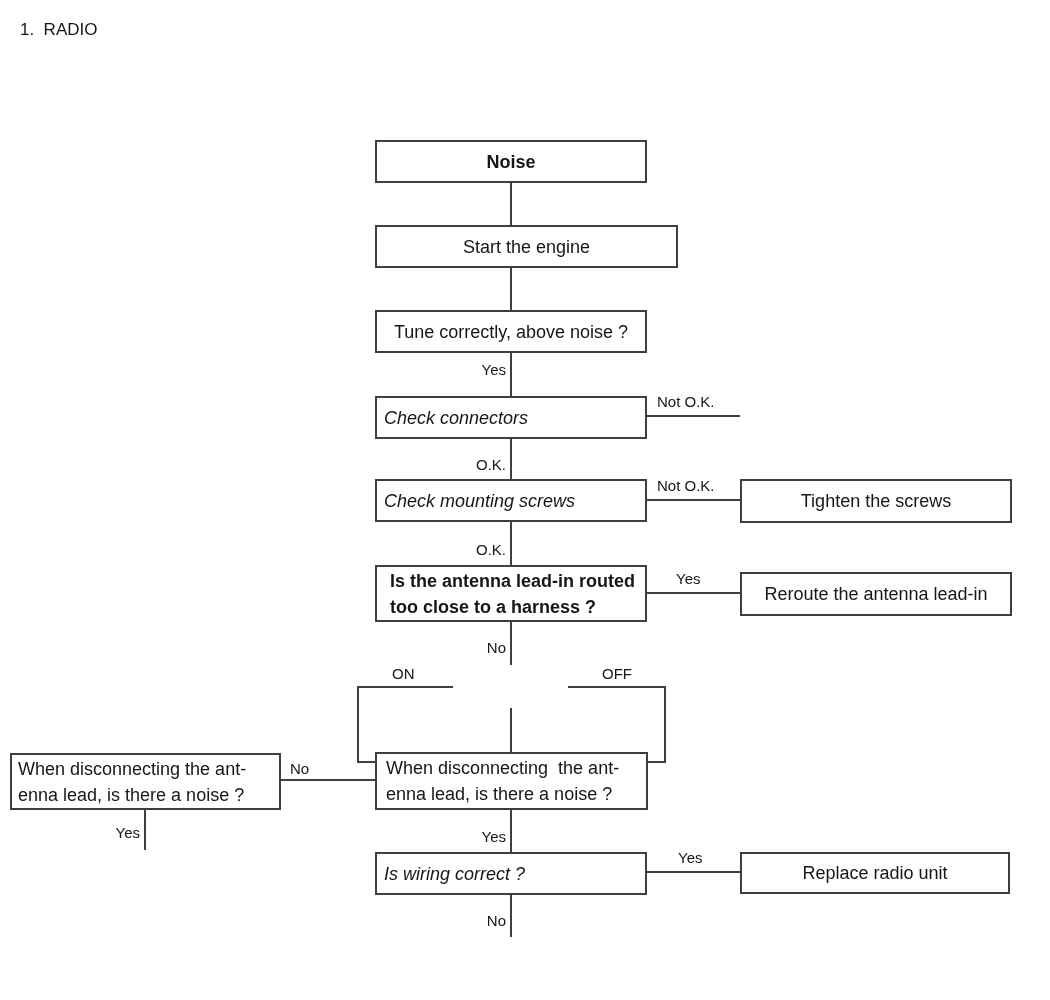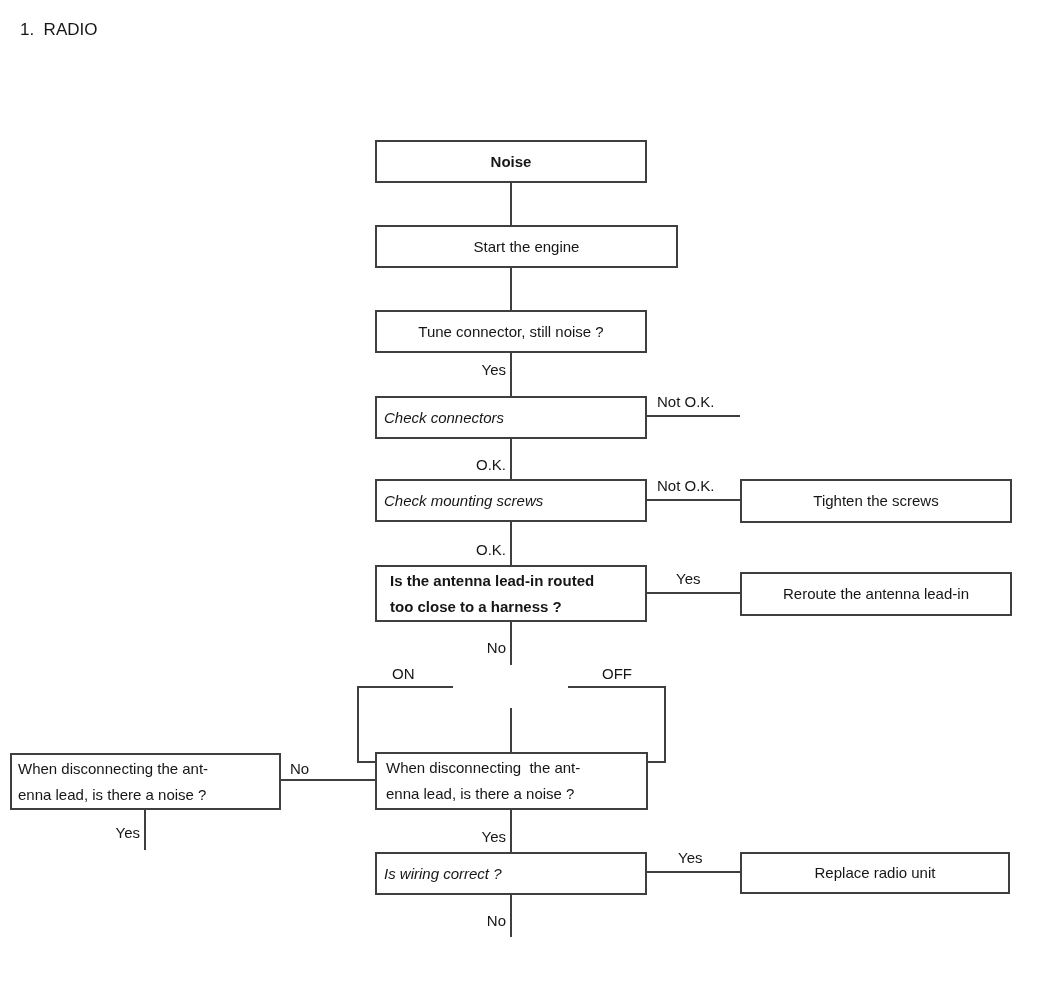--- a/index.html
+++ b/index.html
@@ -13,21 +13,21 @@
   }
   .title{
     position:absolute;left:20px;top:20px;
     font-size:17px;white-space:pre;color:var(--text,#161616);
   }
   .box{
     position:absolute;box-sizing:border-box;
     border:2px solid var(--line,#3f3f3f);
     background:#fff;
     display:flex;flex-direction:column;justify-content:center;
-    font-size:15px;line-height:26px;
+    font-size:18px;line-height:26px;
   }
   .box.center{align-items:center;text-align:center;}
   .box.left{align-items:flex-start;text-align:left;}
   .box .ln{display:block;white-space:pre;}
   .bold{font-weight:bold;}
   .pad-lg{padding-left:7px;font-style:italic;}
   .pad-md{padding-left:13px;font-weight:bold;}
   .pad-sm{padding-left:9px;}
   .pad-xs{padding-left:6px;}
   .vline{position:absolute;width:2px;background:var(--line,#3f3f3f);}
@@ -44,21 +44,21 @@
 
   <div class="box center" style="left:375px;top:140px;width:272px;height:43px">
     <span class="ln bold">Noise</span>
   </div>
 
   <div class="box center" style="left:375px;top:225px;width:303px;height:43px">
     <span class="ln">Start the engine</span>
   </div>
 
   <div class="box center" style="left:375px;top:310px;width:272px;height:43px">
-    <span class="ln">Tune connector, still noise ?</span>
+    <span class="ln">Tune correctly, above noise ?</span>
   </div>
 
   <div class="box left pad-lg" style="left:375px;top:396px;width:272px;height:43px">
     <span class="ln">Check connectors</span>
   </div>
 
   <div class="box left pad-lg" style="left:375px;top:479px;width:272px;height:43px">
     <span class="ln">Check mounting screws</span>
   </div>
 

